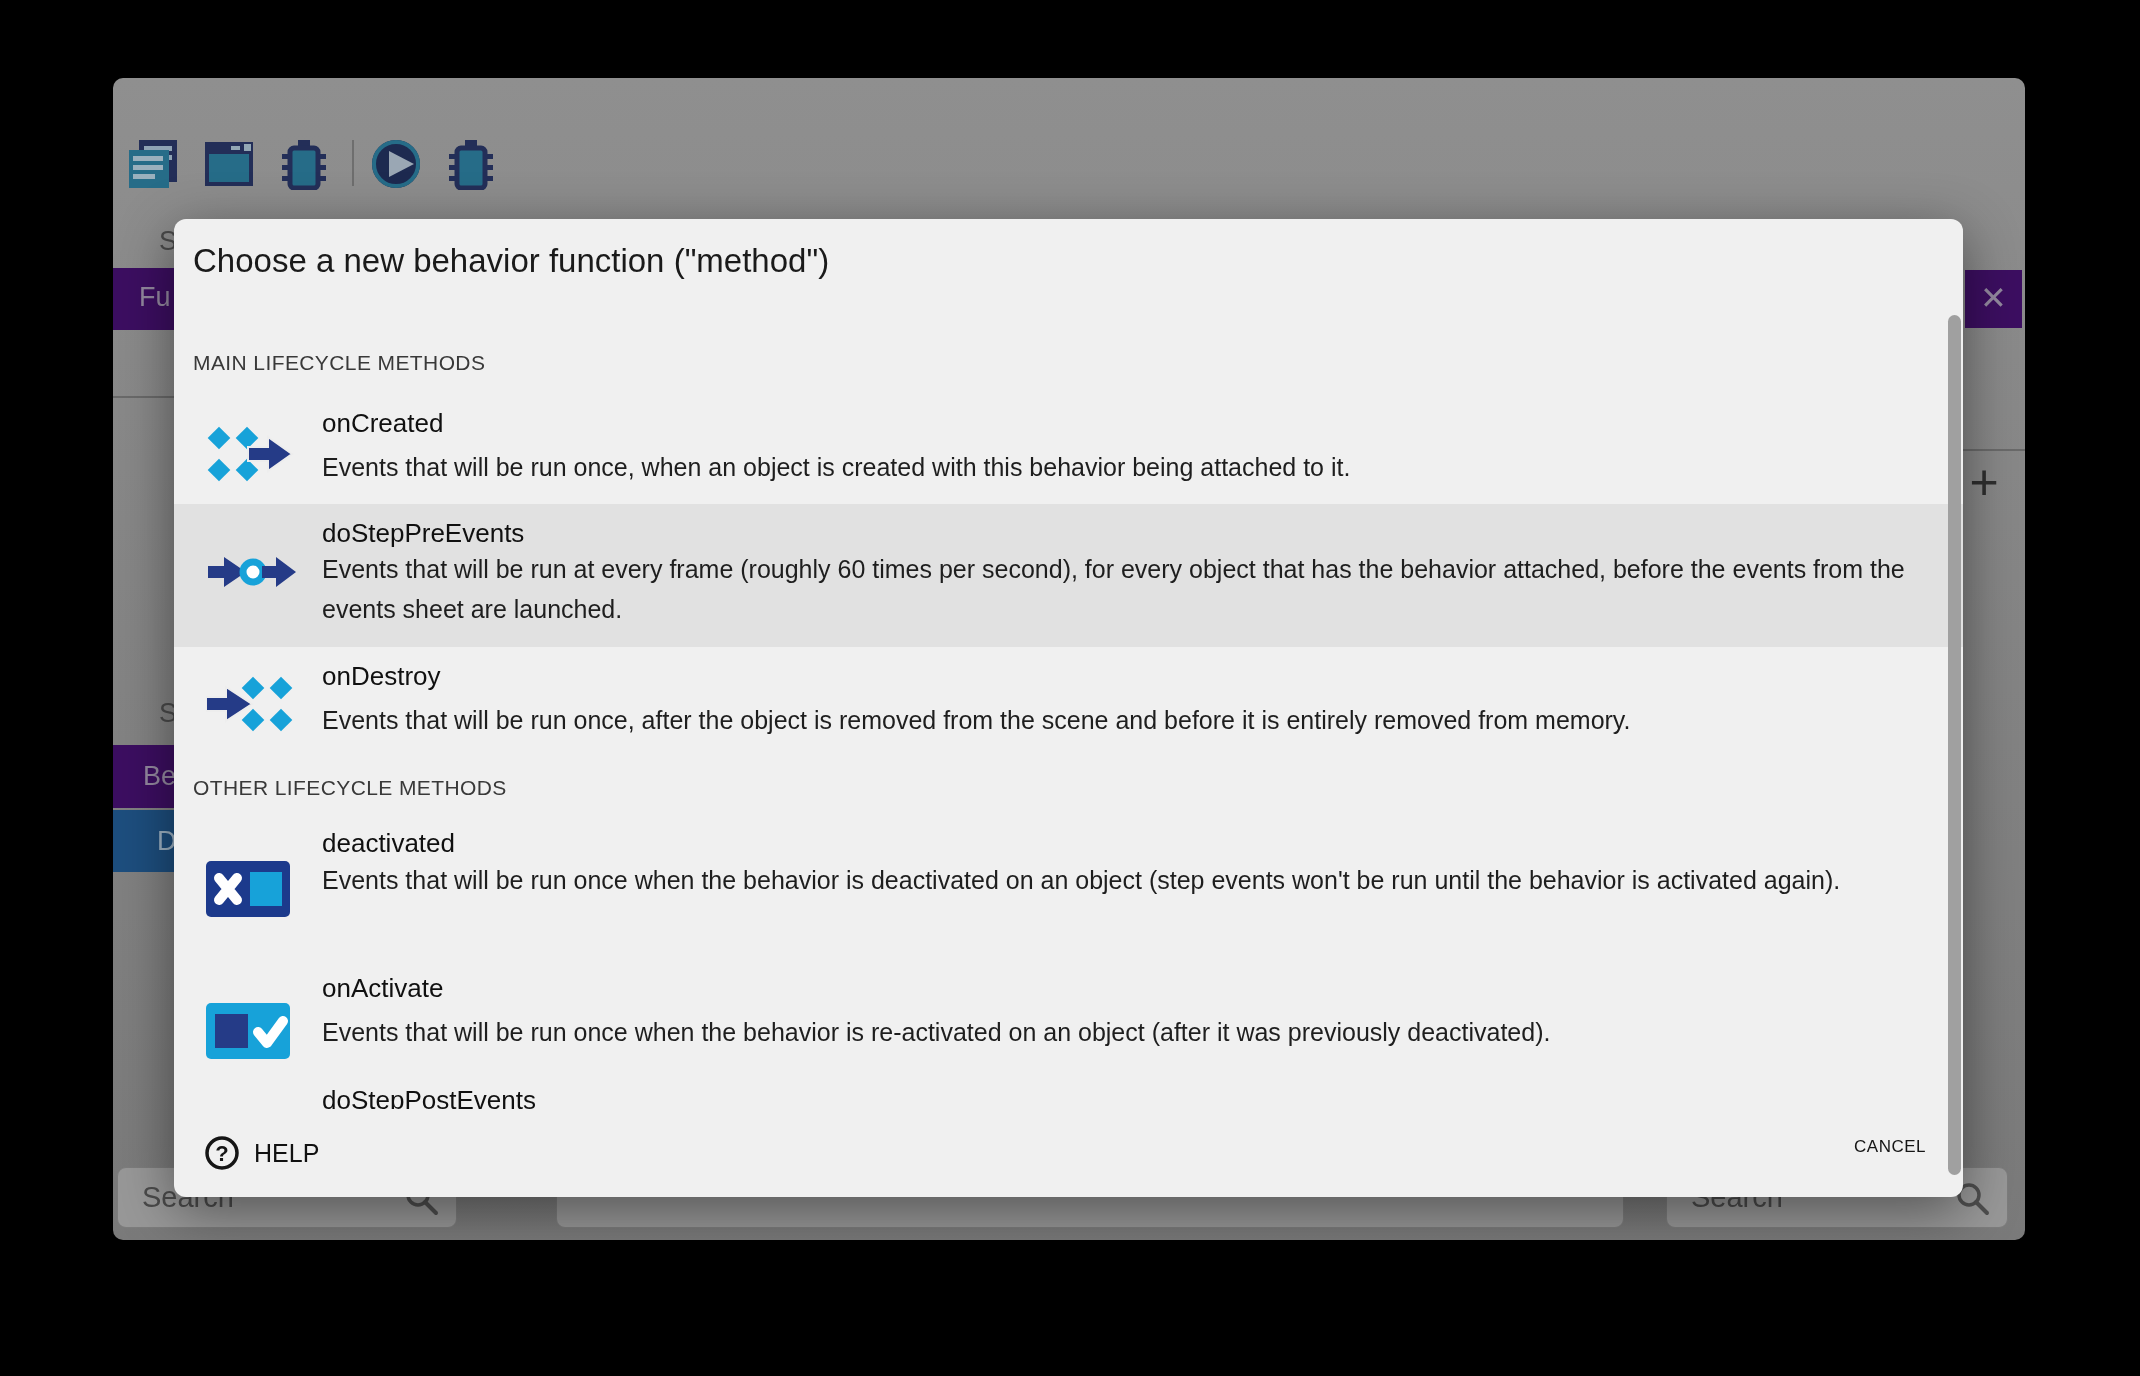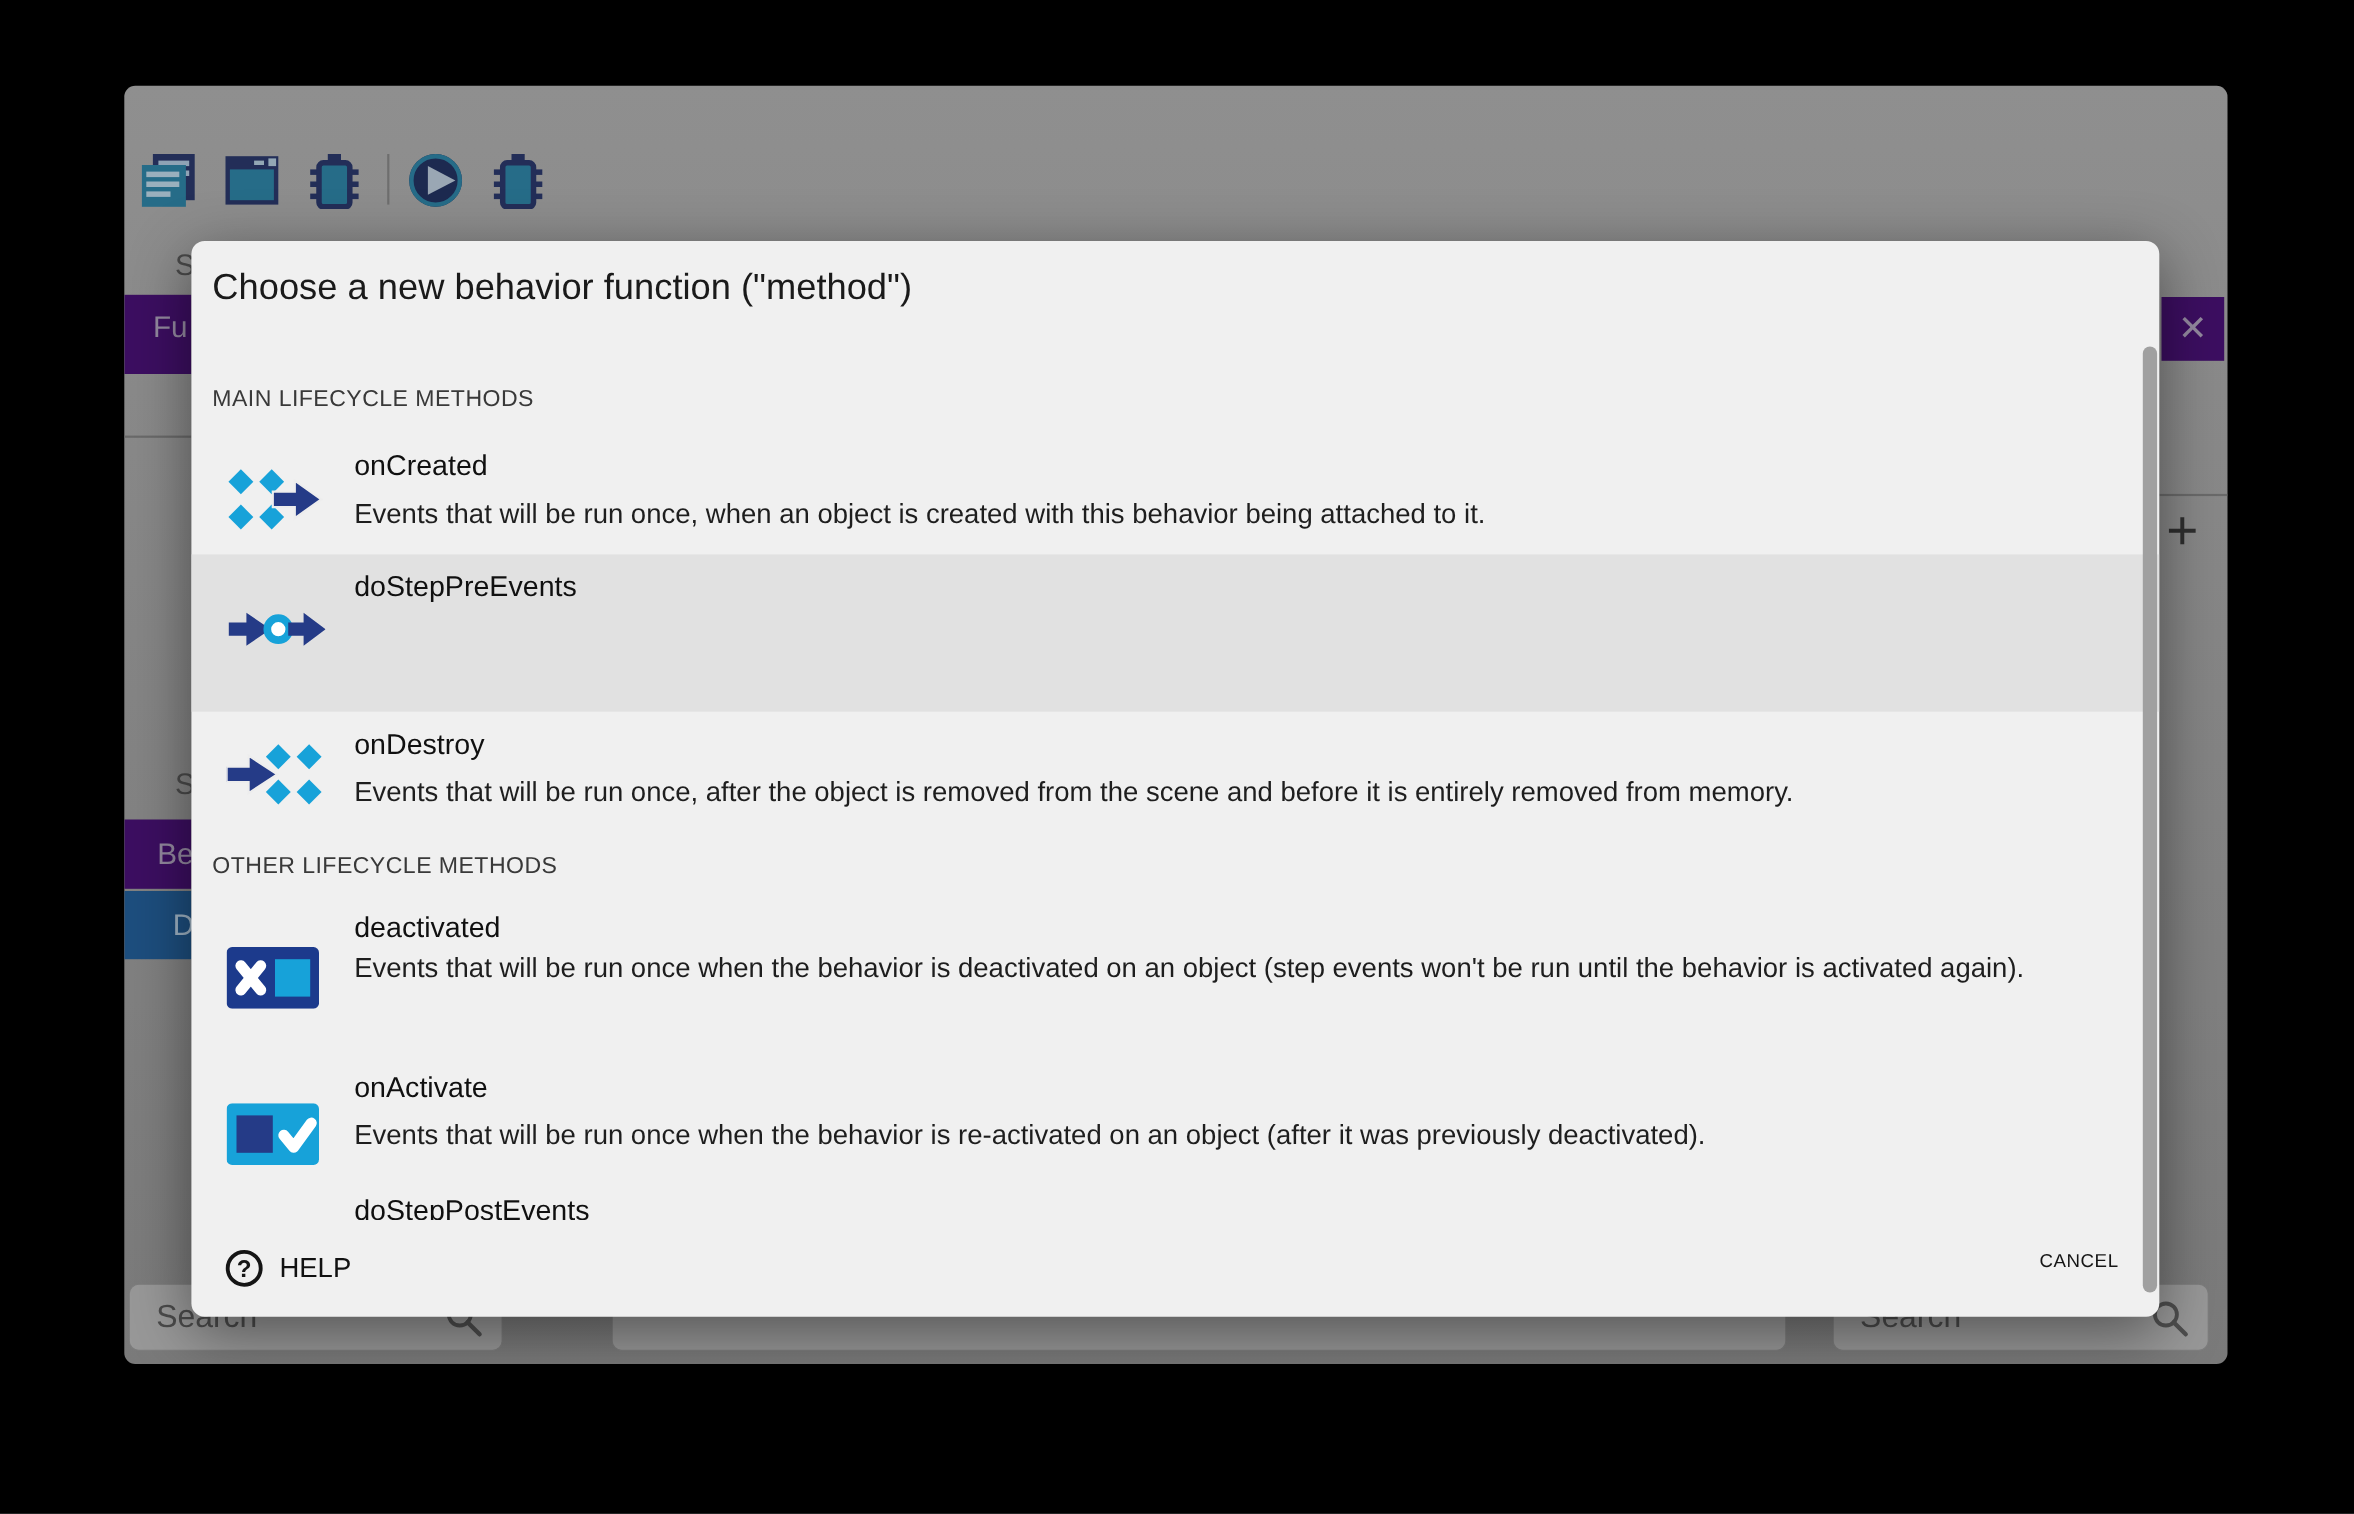--- a/index.html
+++ b/index.html
@@ -20,21 +20,21 @@
            border:1px solid rgba(0,0,0,.15); }
   .light.red { left:16px; background:#f95f57; }
   .light.yellow { left:55px; background:#fcbd3f; }
   .light.green { left:94px; background:#32c84b; }
 
   
   .toolbar-icon { position:absolute; top:60px; width:52px; height:52px; }
   .toolbar-sep { position:absolute; top:62px; left:239px; width:2px; height:46px; background:#6e6e6e; }
 
   .bg-label { position:absolute; font-size:27px; color:#4a4a4a;margin-left:28px; }
-  .tab-bar { position:absolute; left:0; width:61px; height:72px; background:#3c0e61;
+  .tab-bar { position:absolute; left:0; width:61px; height:62px; background:#3c0e61;
              color:#93899f; font-size:27px; line-height:59px; padding-left:26px; }
   .tab-bar.blue { background:#1d4e7e; color:#9fb3c4; }
   .hline { position:absolute; height:2px; background:#6a6a6a; }
   .close-box { position:absolute; left:1852px; top:192px; width:57px; height:58px;
                background:#3c0e61; color:#93899f; font-size:32px; text-align:center;
                line-height:56px; }
   .plus-btn { position:absolute; left:1846px; top:374px; width:50px; height:60px;
               color:#2e2e2e; font-size:50px; font-weight:300; text-align:center; line-height:60px; }
   .search-box { position:absolute; top:1089px; height:61px; background:#989898;
                 border:1px solid #7d7d7d; border-radius:9px; }
@@ -159,20 +159,21 @@
       <div class="m-desc" style="top:53px">Events that will be run once, when an object is created with this behavior being attached to it.</div>
     </div>
 
     <div class="method-row highlight" style="top:285px; height:143px">
       <svg class="m-icon" style="top:38px" width="90" height="60" viewBox="0 0 90 60">
         <polygon points="2,24 18,24 18,15 40,30 18,45 18,36 2,36" fill="#253b87"></polygon>
         <circle cx="47" cy="30" r="10" fill="#ffffff" stroke="#17a2d9" stroke-width="7"></circle>
         <polygon points="56,24 70,24 70,15 90,30 70,45 70,36 56,36" fill="#253b87"></polygon>
       </svg>
       <div class="m-name" style="top:14px">doStepPreEvents</div>
+      <div class="m-desc" style="top:45px">Events that will be run at every frame (roughly 60 times per second), for every object that has the behavior attached, before the events from the events sheet are launched.</div>
     </div>
 
     <div class="method-row" style="top:428px; height:129px">
       <svg class="m-icon" style="top:27px" width="88" height="60" viewBox="0 0 88 60">
         <g fill="#17a2d9">
           <rect x="39" y="6" width="16" height="16" transform="rotate(-45 47 14)"></rect>
           <rect x="67" y="6" width="16" height="16" transform="rotate(-45 75 14)"></rect>
           <rect x="39" y="38" width="16" height="16" transform="rotate(-45 47 46)"></rect>
           <rect x="67" y="38" width="16" height="16" transform="rotate(-45 75 46)"></rect>
         </g>

